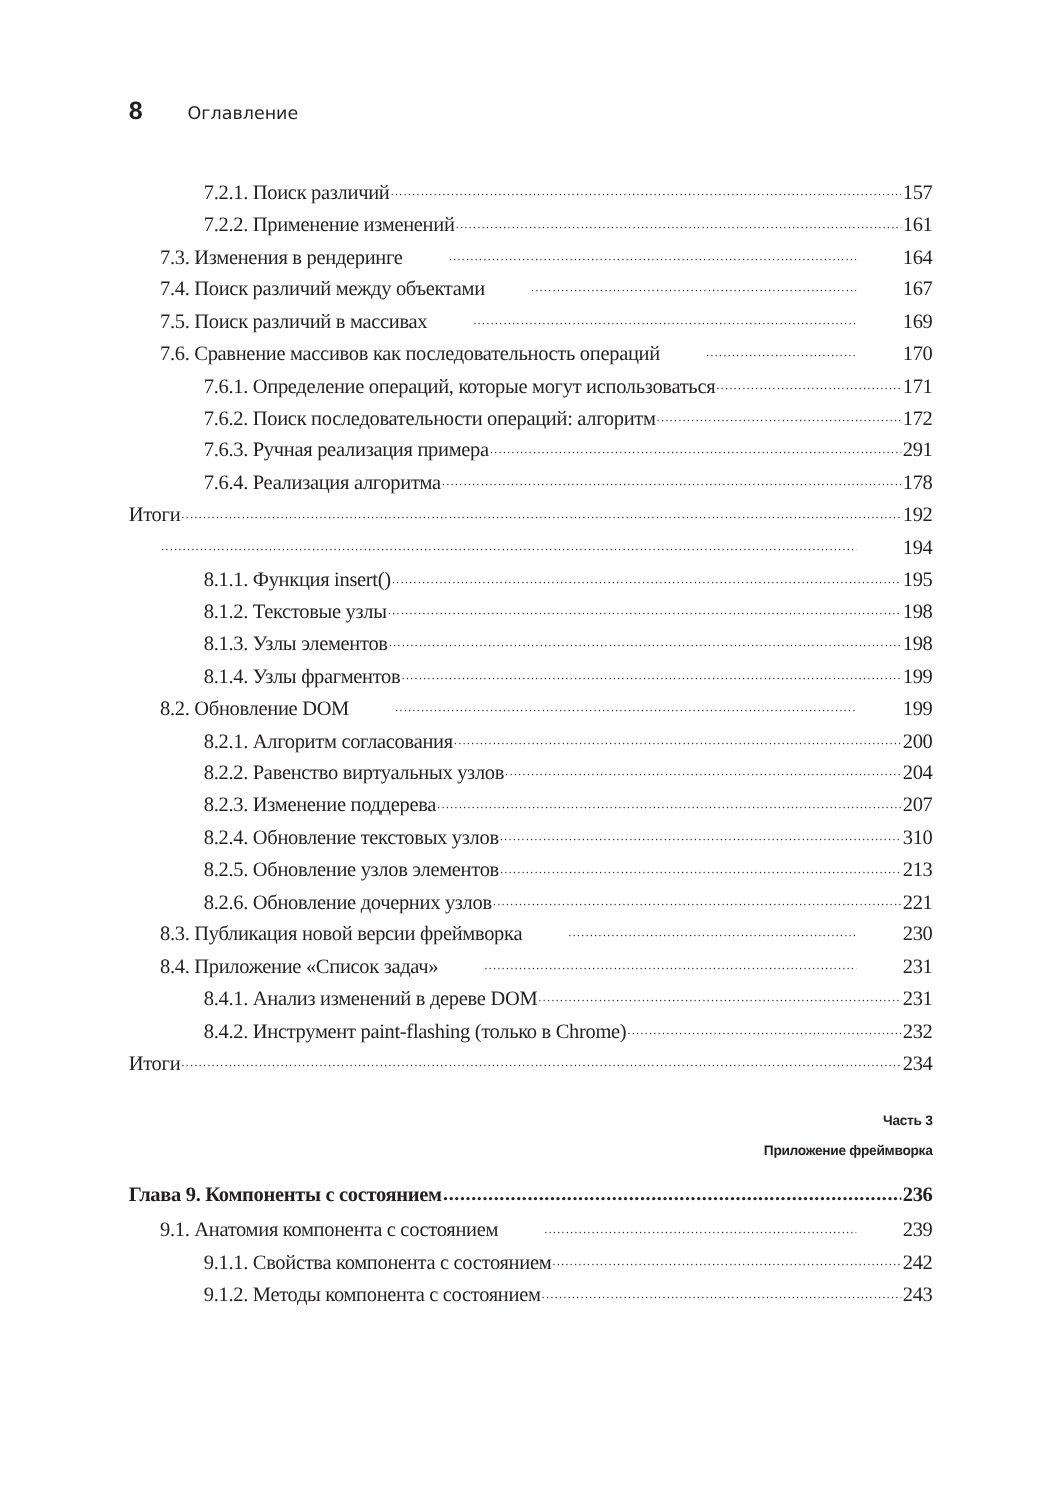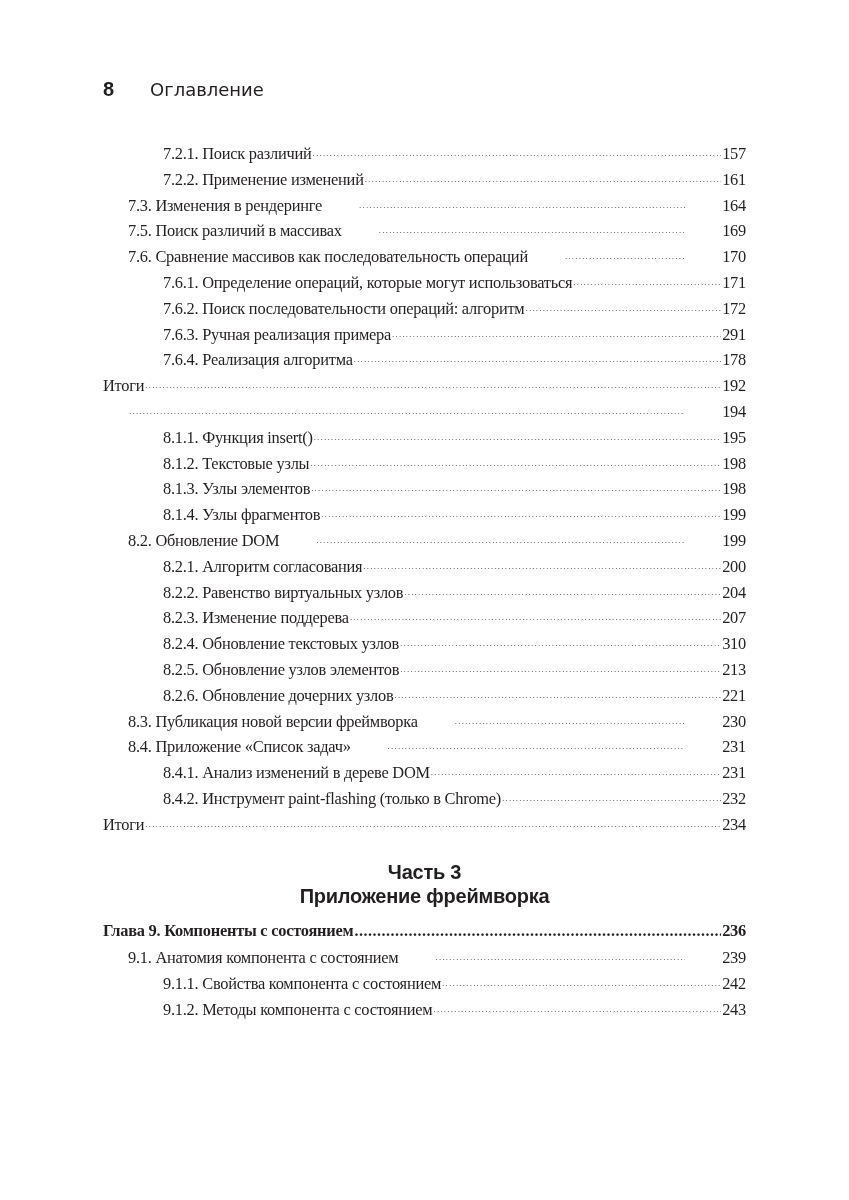--- a/index.html
+++ b/index.html
@@ -10,21 +10,21 @@
     .header {
       position: absolute; left: 103px; top: 78px; height: 24px;
       display: flex; align-items: baseline;
     }
     .page-num {
       font-family: "Liberation Sans", "DejaVu Sans", sans-serif;
       font-weight: bold; font-size: 20px; width: 47px;
     }
     .running-title {
       font-family: "DejaVu Sans", "Liberation Sans", sans-serif;
-      font-size: 18px; color: #231f20;
+      font-size: 14px; color: #231f20;
     }
     .toc {
       position: absolute; left: 103px; width: 643px; top: 141px;
       font-family: "Liberation Serif", "DejaVu Serif", serif;
       font-size: 16.4px; letter-spacing: -0.25px;
     }
     .row {
       display: flex; align-items: flex-end; height: 25.8px; line-height: 25.8px;
       white-space: nowrap;
     }
@@ -36,22 +36,22 @@
     .row .dots::before {
       content: "................................................................................................................................................................................................................................................";
     }
     .row .p { flex: 0 0 auto; }
     .lvl1 { padding-left: 0; }
     .lvl2 { padding-left: 25px; gap: 36px; }
     .lvl3 { padding-left: 60px; }
     .chapter { font-weight: bold; margin-top: 8px; margin-bottom: 2px; }
     .chapter .dots { font-size: 16px; letter-spacing: 0.5px; }
     .part {
-      text-align: center; font-family: "Liberation Sans", "DejaVu Sans", sans-serif;
-      font-weight: bold; font-size: 20px; line-height: 24px;
+      text-align: right; font-family: "Liberation Sans", "DejaVu Sans", sans-serif;
+      font-weight: bold; font-size: 11px; line-height: 24px;
     }
     .part-block { margin-top: 22px; margin-bottom: 6px; }
   </style>
 </head>
 <body>
 
 <div class="header">
   <span class="page-num">8</span>
   <span class="running-title">Оглавление</span>
 </div>
@@ -68,20 +68,25 @@
         <span class="t">7.2.2. Применение изменений</span>
         <span class="dots"></span>
         <span class="p">161</span>
       </div>
     <div class="row lvl2">
         <span class="t">7.3. Изменения в рендеринге</span>
         <span class="dots"></span>
         <span class="p">164</span>
       </div>
     <div class="row lvl2">
+        <span class="t">7.4. Поиск различий между объектами</span>
+        <span class="dots"></span>
+        <span class="p">167</span>
+      </div>
+    <div class="row lvl2">
         <span class="t">7.5. Поиск различий в массивах</span>
         <span class="dots"></span>
         <span class="p">169</span>
       </div>
     <div class="row lvl2">
         <span class="t">7.6. Сравнение массивов как последовательность операций</span>
         <span class="dots"></span>
         <span class="p">170</span>
       </div>
     <div class="row lvl3">

